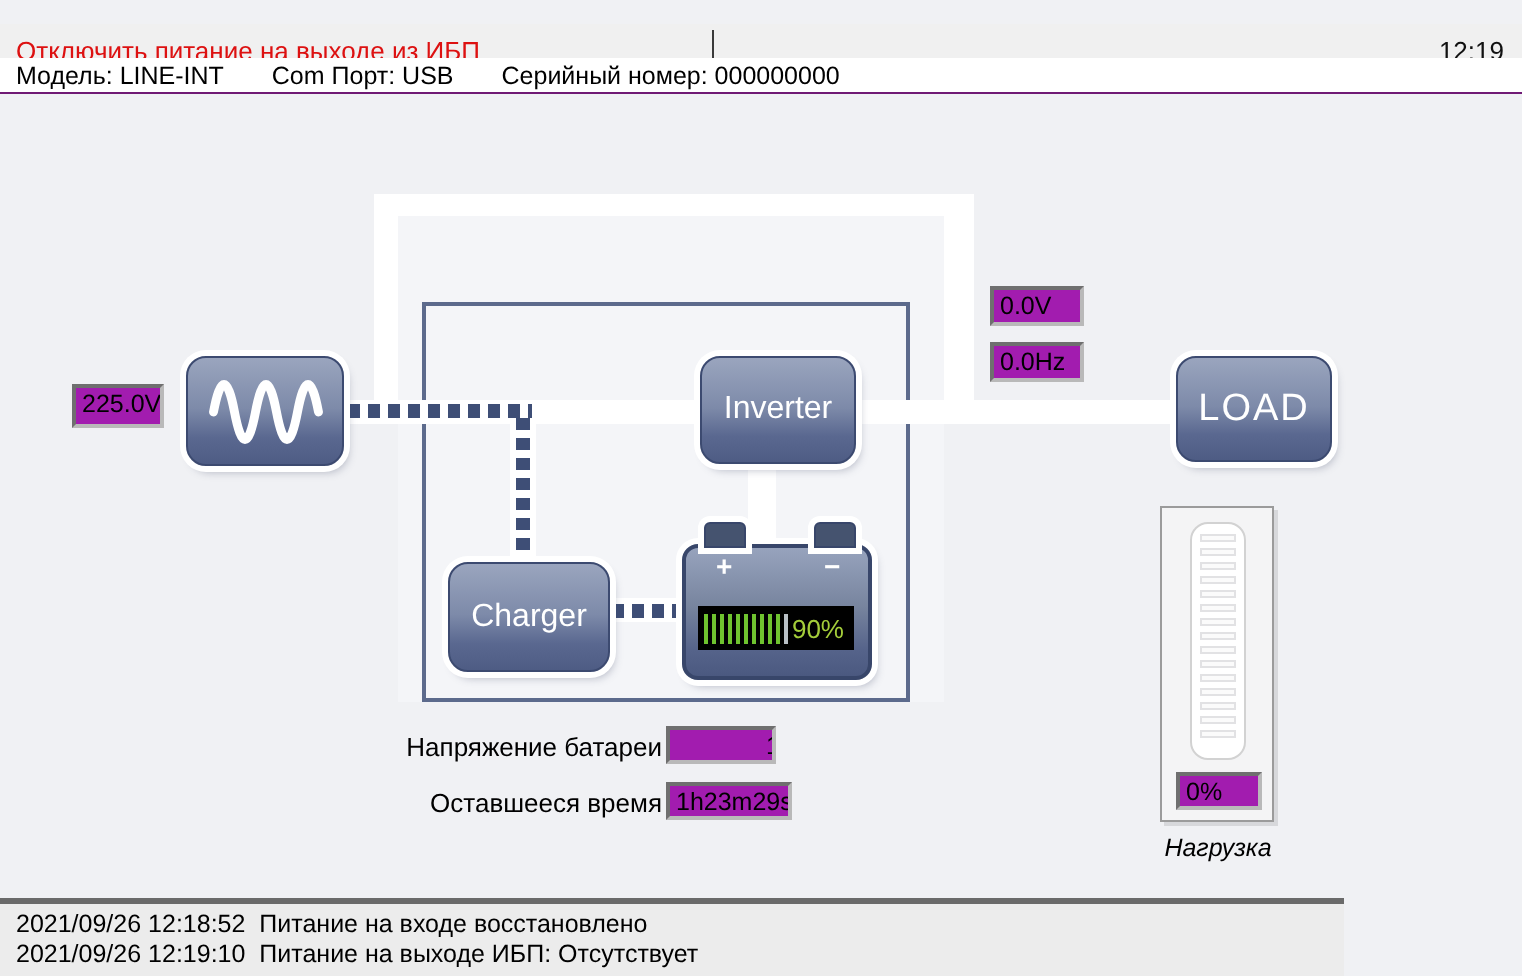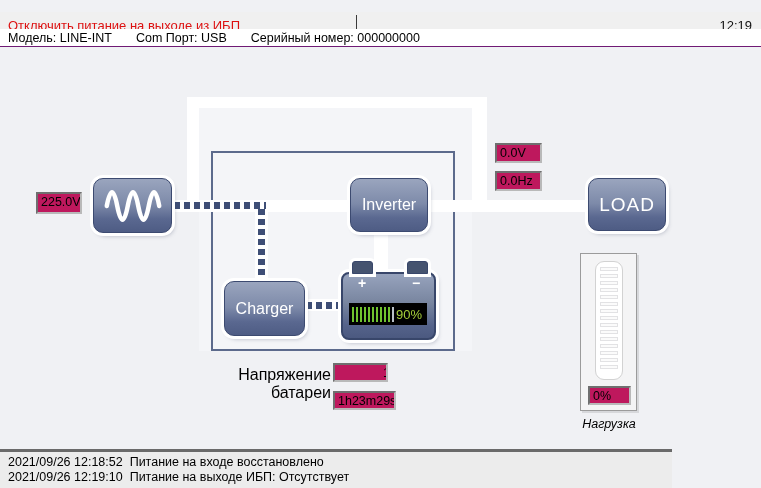--- a/index.html
+++ b/index.html
@@ -89,33 +89,33 @@
     position:absolute; left:6px; right:7px; top:29px; height:22px;
     background:#000; display:flex; align-items:center; padding:0 3px;
   }
   .battery .bars { display:flex; align-items:center; height:15px; gap:2px; }
   .battery .bars span { display:block; width:2px; height:15px; background:#6fc32f; }
   .battery .bars span.cap { background:#b9c0c6; }
   .battery .pct { margin-left:auto; color:#a4cd3a; font-size:13px; padding-right:2px; }
 
   
   .vbox {
-    position:absolute; z-index:6; background:#be185d; color:#000;
+    position:absolute; z-index:6; background:#a21caf; color:#000;
     border:2px solid #6f6f6f; border-right-color:#b9b9b9; border-bottom-color:#b9b9b9;
     font-size:12.5px; padding:1px 3px 0 3px; overflow:hidden; white-space:nowrap;
   }
   .vbox.vin   { left:36px;  top:144px; width:46px; height:22px; }
   .vbox.vout  { left:495px; top:95px;  width:47px; height:20px; }
   .vbox.fout  { left:495px; top:123px; width:47px; height:20px; }
   .vbox.vbat  { left:333px; top:315px; width:40px; height:19px;padding-left:48px; }
   .vbox.tleft { left:333px; top:343px; width:63px; height:19px; }
   .vbox.loadp { left:7px;   top:132px; width:43px; height:19px; }
 
   .fieldlabel {
-    position:absolute; z-index:6; font-size:16px; color:#000; text-align:right; width:135px;
+    position:absolute; z-index:6; font-size:13px; color:#000; text-align:right; width:135px;
   }
   .fieldlabel.l1 { left:196px; top:318px; }
   .fieldlabel.l2 { left:196px; top:346px; }
 
   
   .load-panel {
     position:absolute; left:580px; top:205px; width:57px; height:158px; z-index:5;
     background:#f4f4f5; border:1px solid #9b9b9b;
     box-shadow:2px 2px 0 rgba(0,0,0,0.10);
   }
@@ -215,20 +215,21 @@
         <span class="pct">90%</span>
       </div>
     </div>
 
     <div class="vbox vin">225.0V</div>
     <div class="vbox vout">0.0V</div>
     <div class="vbox fout">0.0Hz</div>
 
     <div class="fieldlabel l1">Напряжение батареи</div>
     <div class="vbox vbat">13.6V</div>
+    <div class="fieldlabel l2">Оставшееся время</div>
     <div class="vbox tleft">1h23m29s</div>
 
     <div class="load-panel">
       <div class="meter">
           <div class="seg"></div>
           <div class="seg"></div>
           <div class="seg"></div>
           <div class="seg"></div>
           <div class="seg"></div>
           <div class="seg"></div>

